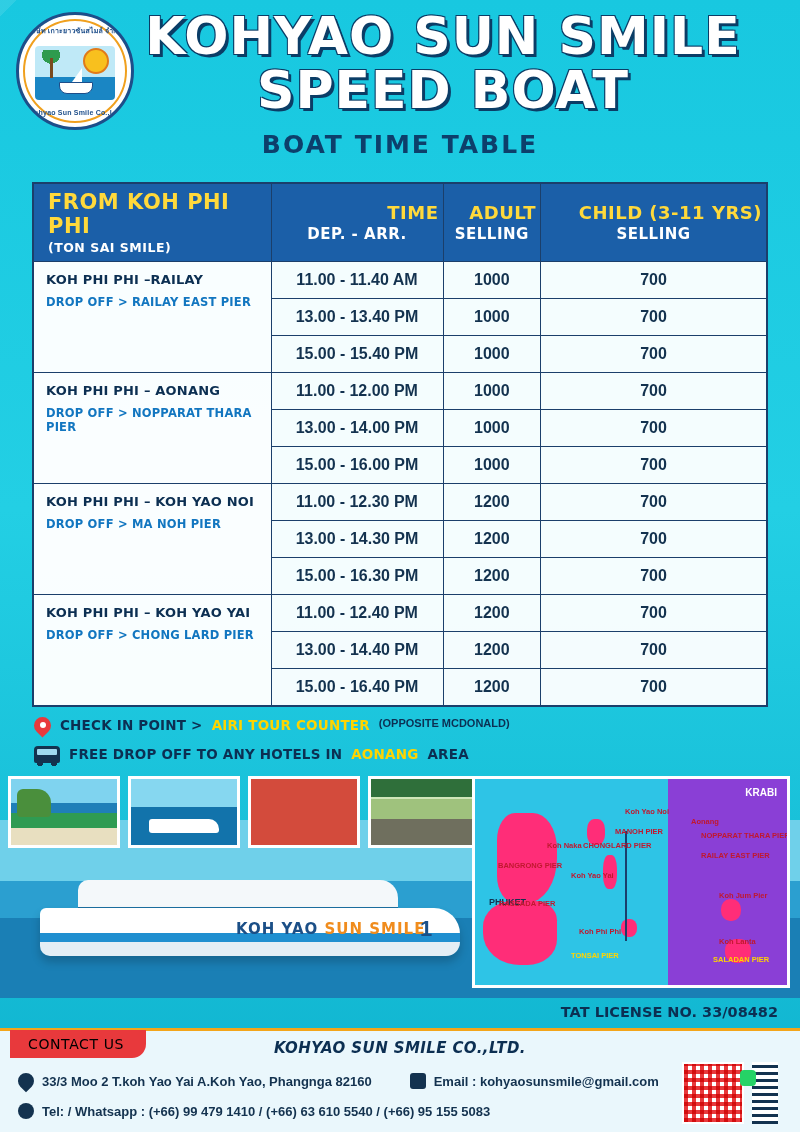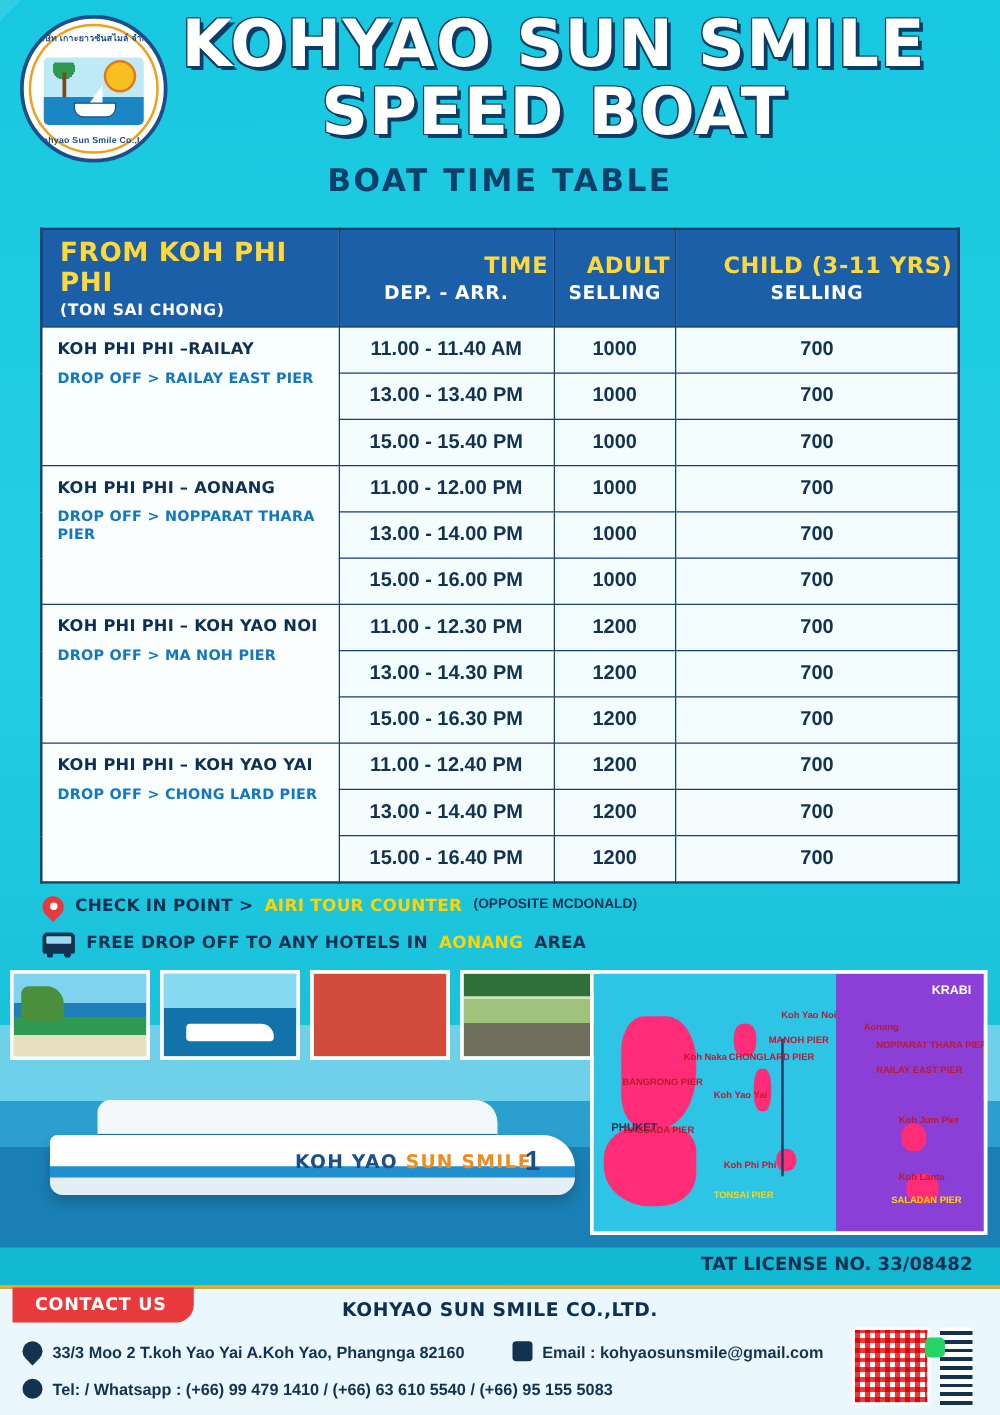--- a/index.html
+++ b/index.html
@@ -233,28 +233,29 @@
     font-size: 14.5px; font-weight: 900; color: #0c2f52;
     font-family: "DejaVu Sans", sans-serif;
   }
   .footer {
     position: absolute; left: 0; right: 0; bottom: 0; height: 104px;
     background: linear-gradient(#eaf7fc 0 100%);
     border-top: 3px solid #f3a51a;
   }
   .contact-tab {
     position: absolute; left: 10px; top: -1px; background: #e8393c;
-    color: #ffffff; font-size: 14px; font-weight: 700; letter-spacing: .6px;
+    color: #000000; font-size: 14px; font-weight: 400; letter-spacing: .6px;
     padding: 6px 22px 6px 18px; border-radius: 0 0 14px 0;
     font-family: "DejaVu Sans", sans-serif;
   }
   .company {
     position: absolute; left: 0; right: 0; top: 8px; text-align: center;
     font-size: 15px; font-weight: 900; color: #0c2f52; letter-spacing: .4px;
     font-family: "DejaVu Sans", sans-serif;
+    font-style: italic;
   }
   .c-row { position: absolute; left: 18px; display: flex; align-items: center; gap: 8px; }
   .c-row.r1 { top: 42px; }
   .c-row.r2 { top: 72px; }
   .c-ico {
     width: 16px; height: 16px; background: #13324f; border-radius: 50% 50% 50% 0;
     transform: rotate(-45deg); flex: 0 0 auto;
   }
   .c-ico.mail { border-radius: 3px; transform: none; }
   .c-ico.phone { border-radius: 50%; transform: none; }
@@ -299,21 +300,21 @@
     </div>
     <div class="subtitle">BOAT TIME TABLE</div>
   </div>
 
   <div class="table-wrap">
     <table class="tt">
       <thead>
         <tr>
           <th class="th-from">
             <span class="th-main">FROM KOH PHI PHI</span>
-            <span class="th-sub">(TON SAI CHONG)</span>
+            <span class="th-sub">(TON SAI SMILE)</span>
           </th>
           <th class="rt-head">
             <span class="th-main">TIME</span>
             <span class="th-sub">DEP. - ARR.</span>
           </th>
           <th class="rt-head">
             <span class="th-main">ADULT</span>
             <span class="th-sub">SELLING</span>
           </th>
           <th class="rt-head">

